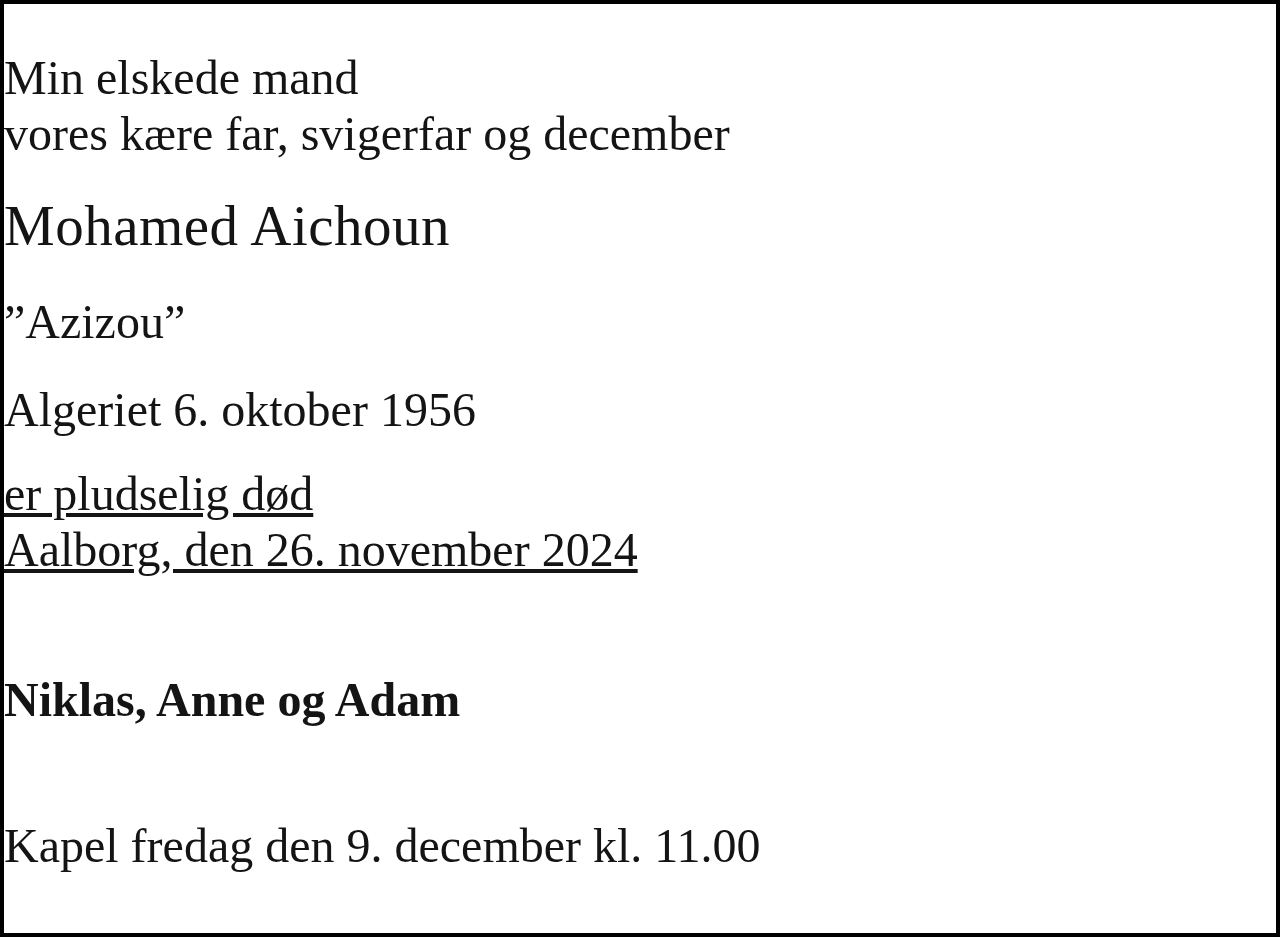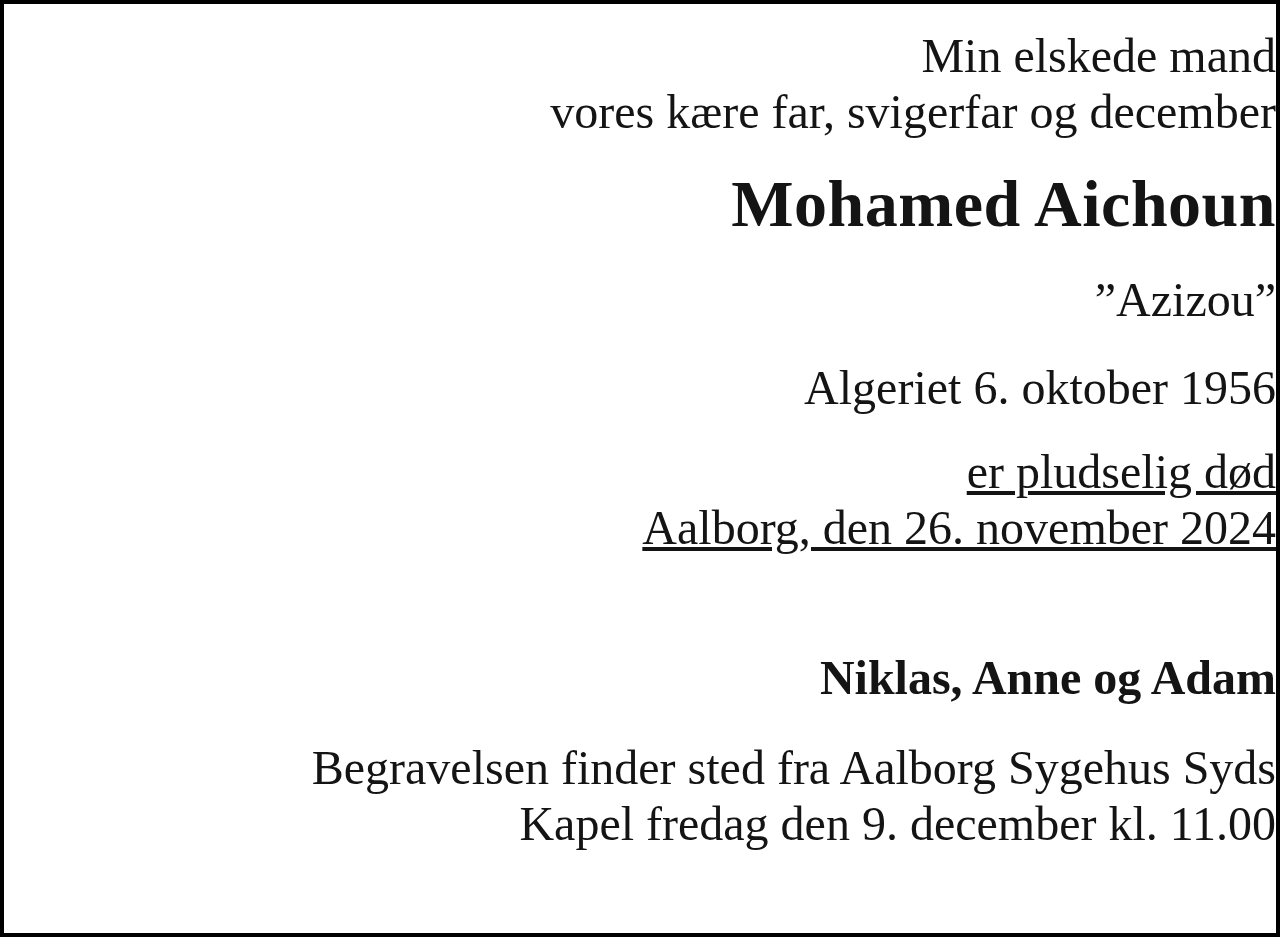--- a/index.html
+++ b/index.html
@@ -11,39 +11,39 @@
     box-sizing: border-box;
     width: 1280px;
     height: 937px;
     border: 4px solid #000000;
     background: #ffffff;
     overflow: hidden;
   }
   .content {
     box-sizing: border-box;
     width: 100%;
-    padding-top: 24px;
-    text-align: right;
+    padding-top: 46px;
+    text-align: left;
     font-family: "Liberation Serif", "DejaVu Serif", serif;
     color: #141414;
   }
   .body-text {
     margin: 0;
     font-size: 48px;
     line-height: 56px;
     font-weight: normal;
   }
   .bold {
     font-weight: bold;
   }
   .deceased-name {
     margin: 0;
-    font-size: 66px;
+    font-size: 57px;
     line-height: 92px;
-    font-weight: bold;
+    font-weight: normal;
     letter-spacing: 0.5px;
   }
   
   .intro-block      { margin-bottom: 18px; }
   .name-block       { margin-bottom: 22px; }
   .nickname-block   { margin-bottom: 32px; }
   .birth-block      { margin-bottom: 28px; }
   .death-block      { margin-bottom: 38px; text-decoration: underline; }
   .mourners-block   { margin-bottom: 34px; }
   .funeral-block    { margin-bottom: 0; }
@@ -69,18 +69,18 @@
       <span>er pludselig død</span><br>
       <span>Aalborg, den 26. november 2024</span>
     </p>
 
     <p class="body-text bold mourners-block">
       <br>
       <span>Niklas, Anne og Adam</span>
     </p>
 
     <p class="body-text funeral-block">
-      <span>Begravelsen finder sted fra Aalborg Sygehus Syds</span><br>
+      <br>
       <span>Kapel fredag den 9. december kl. 11.00</span>
     </p>
 
   </div>
 </div>
 
 </body></html>

